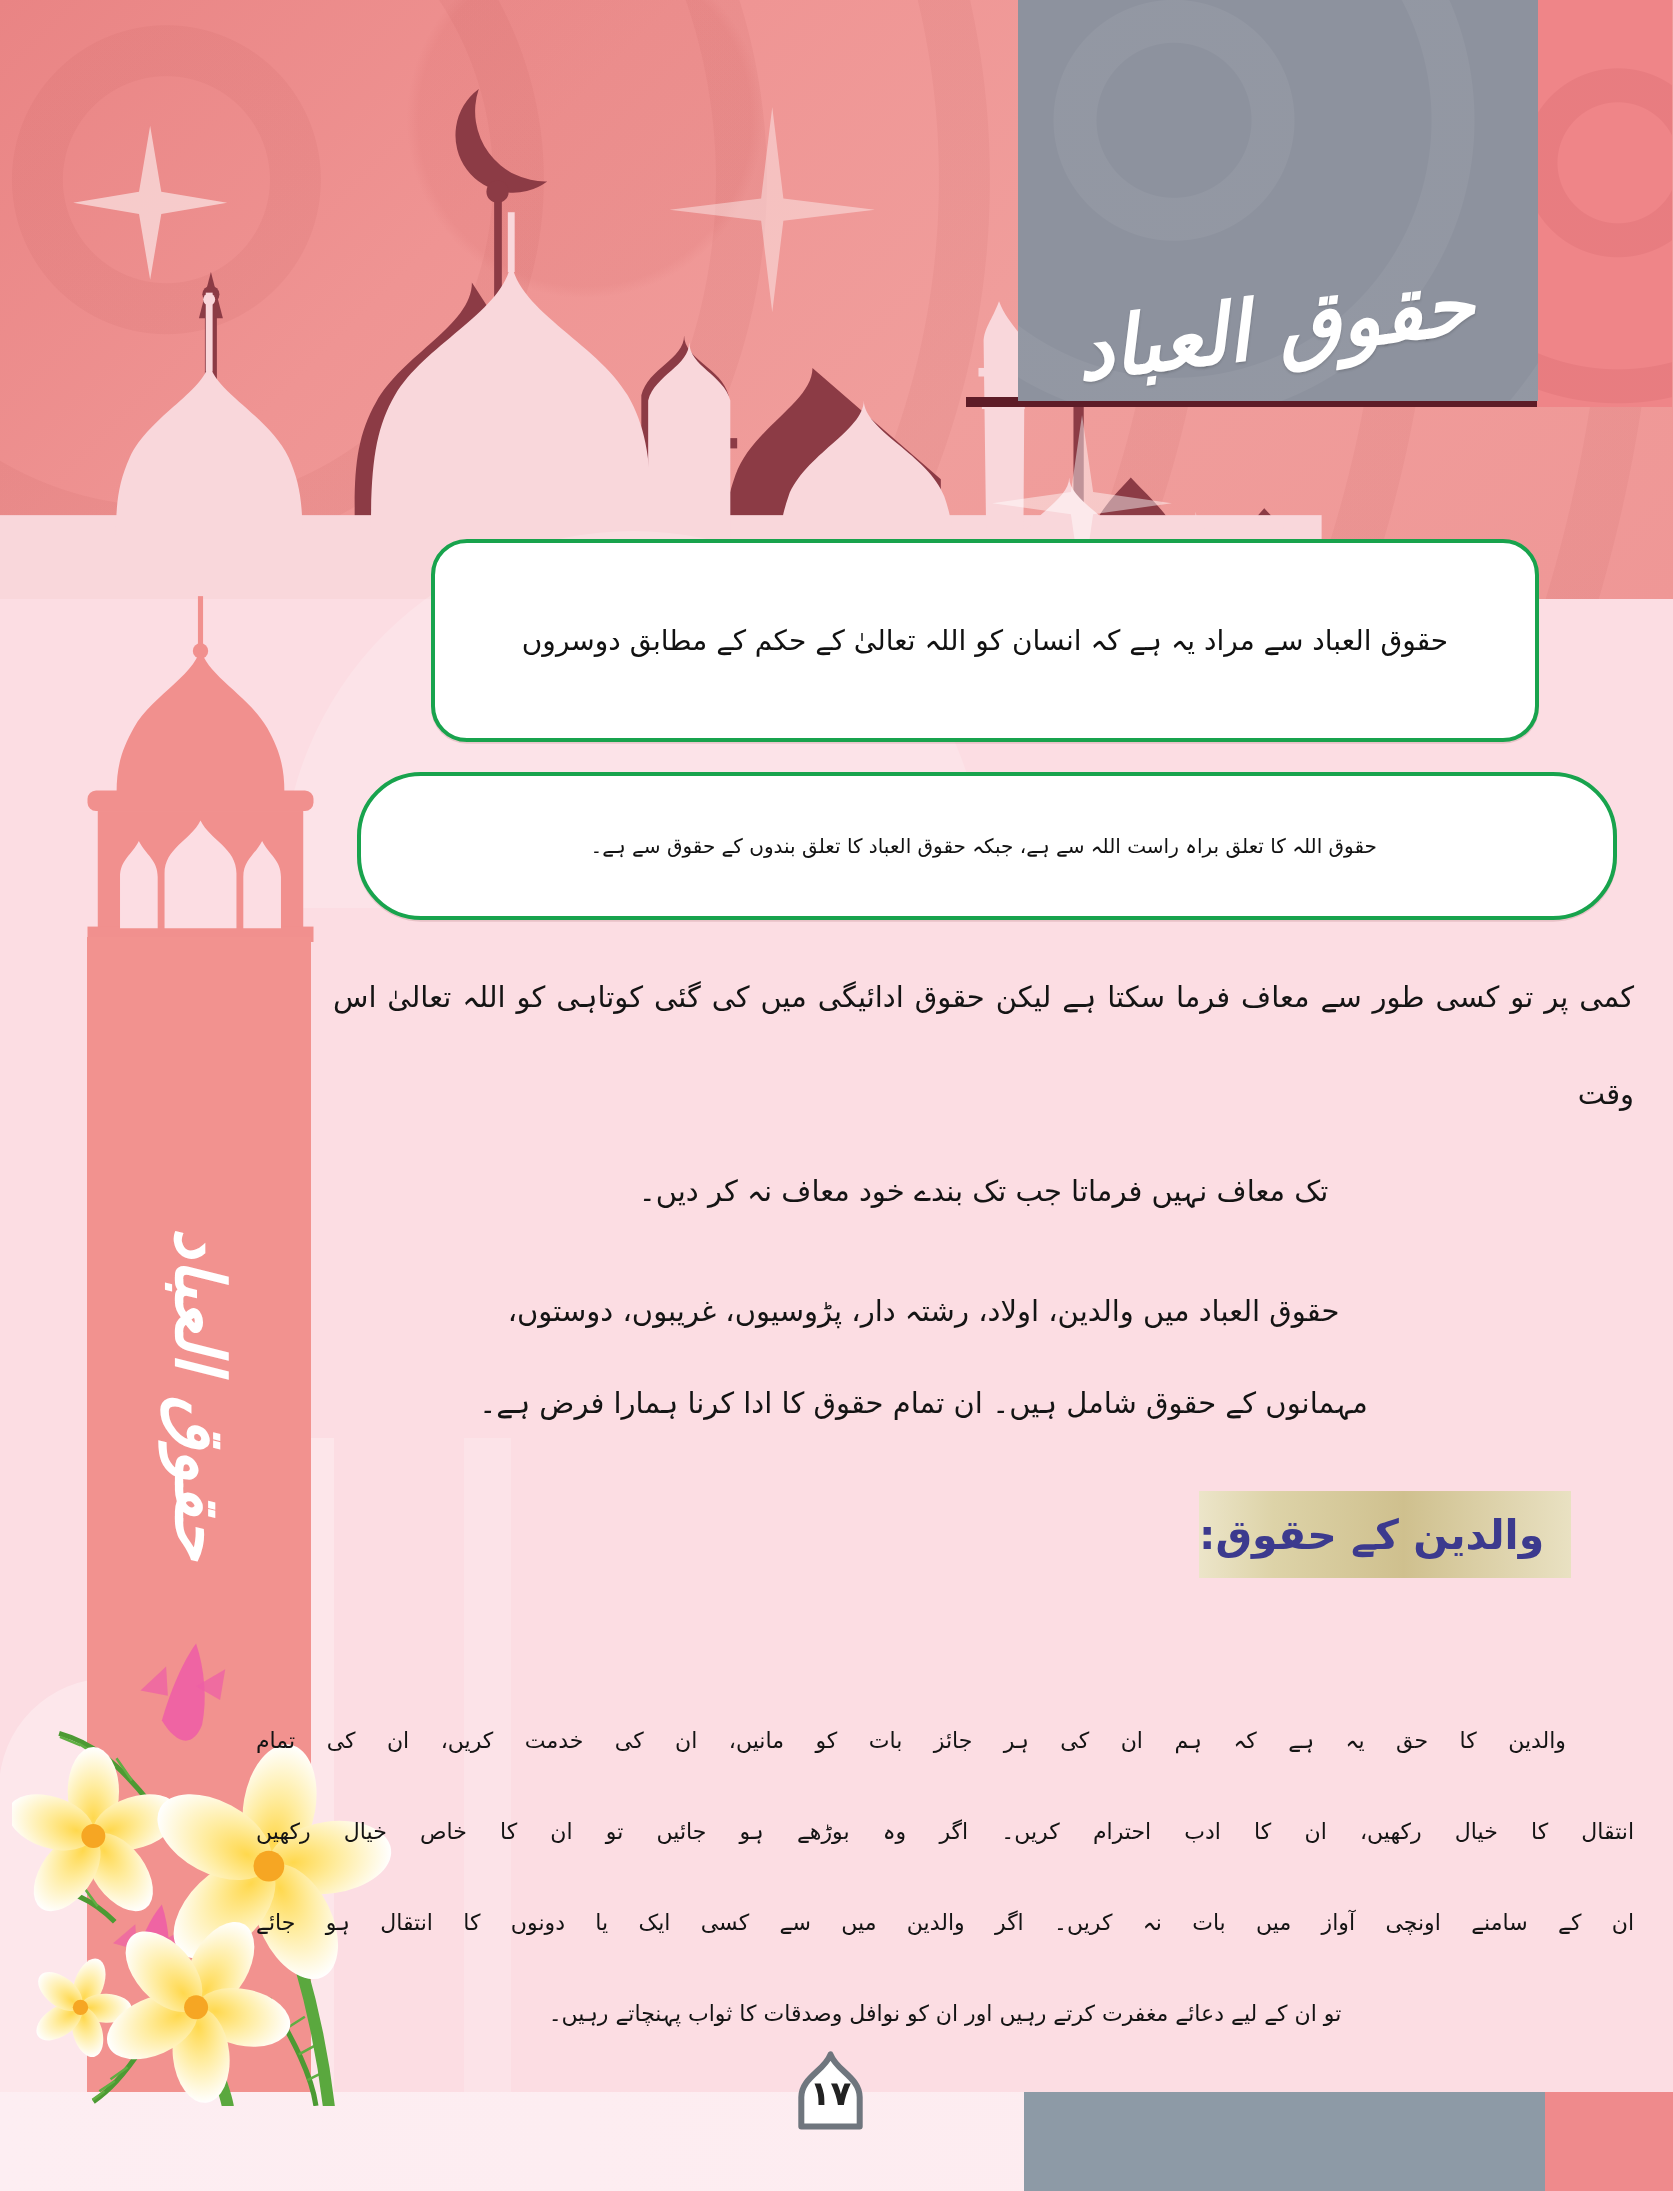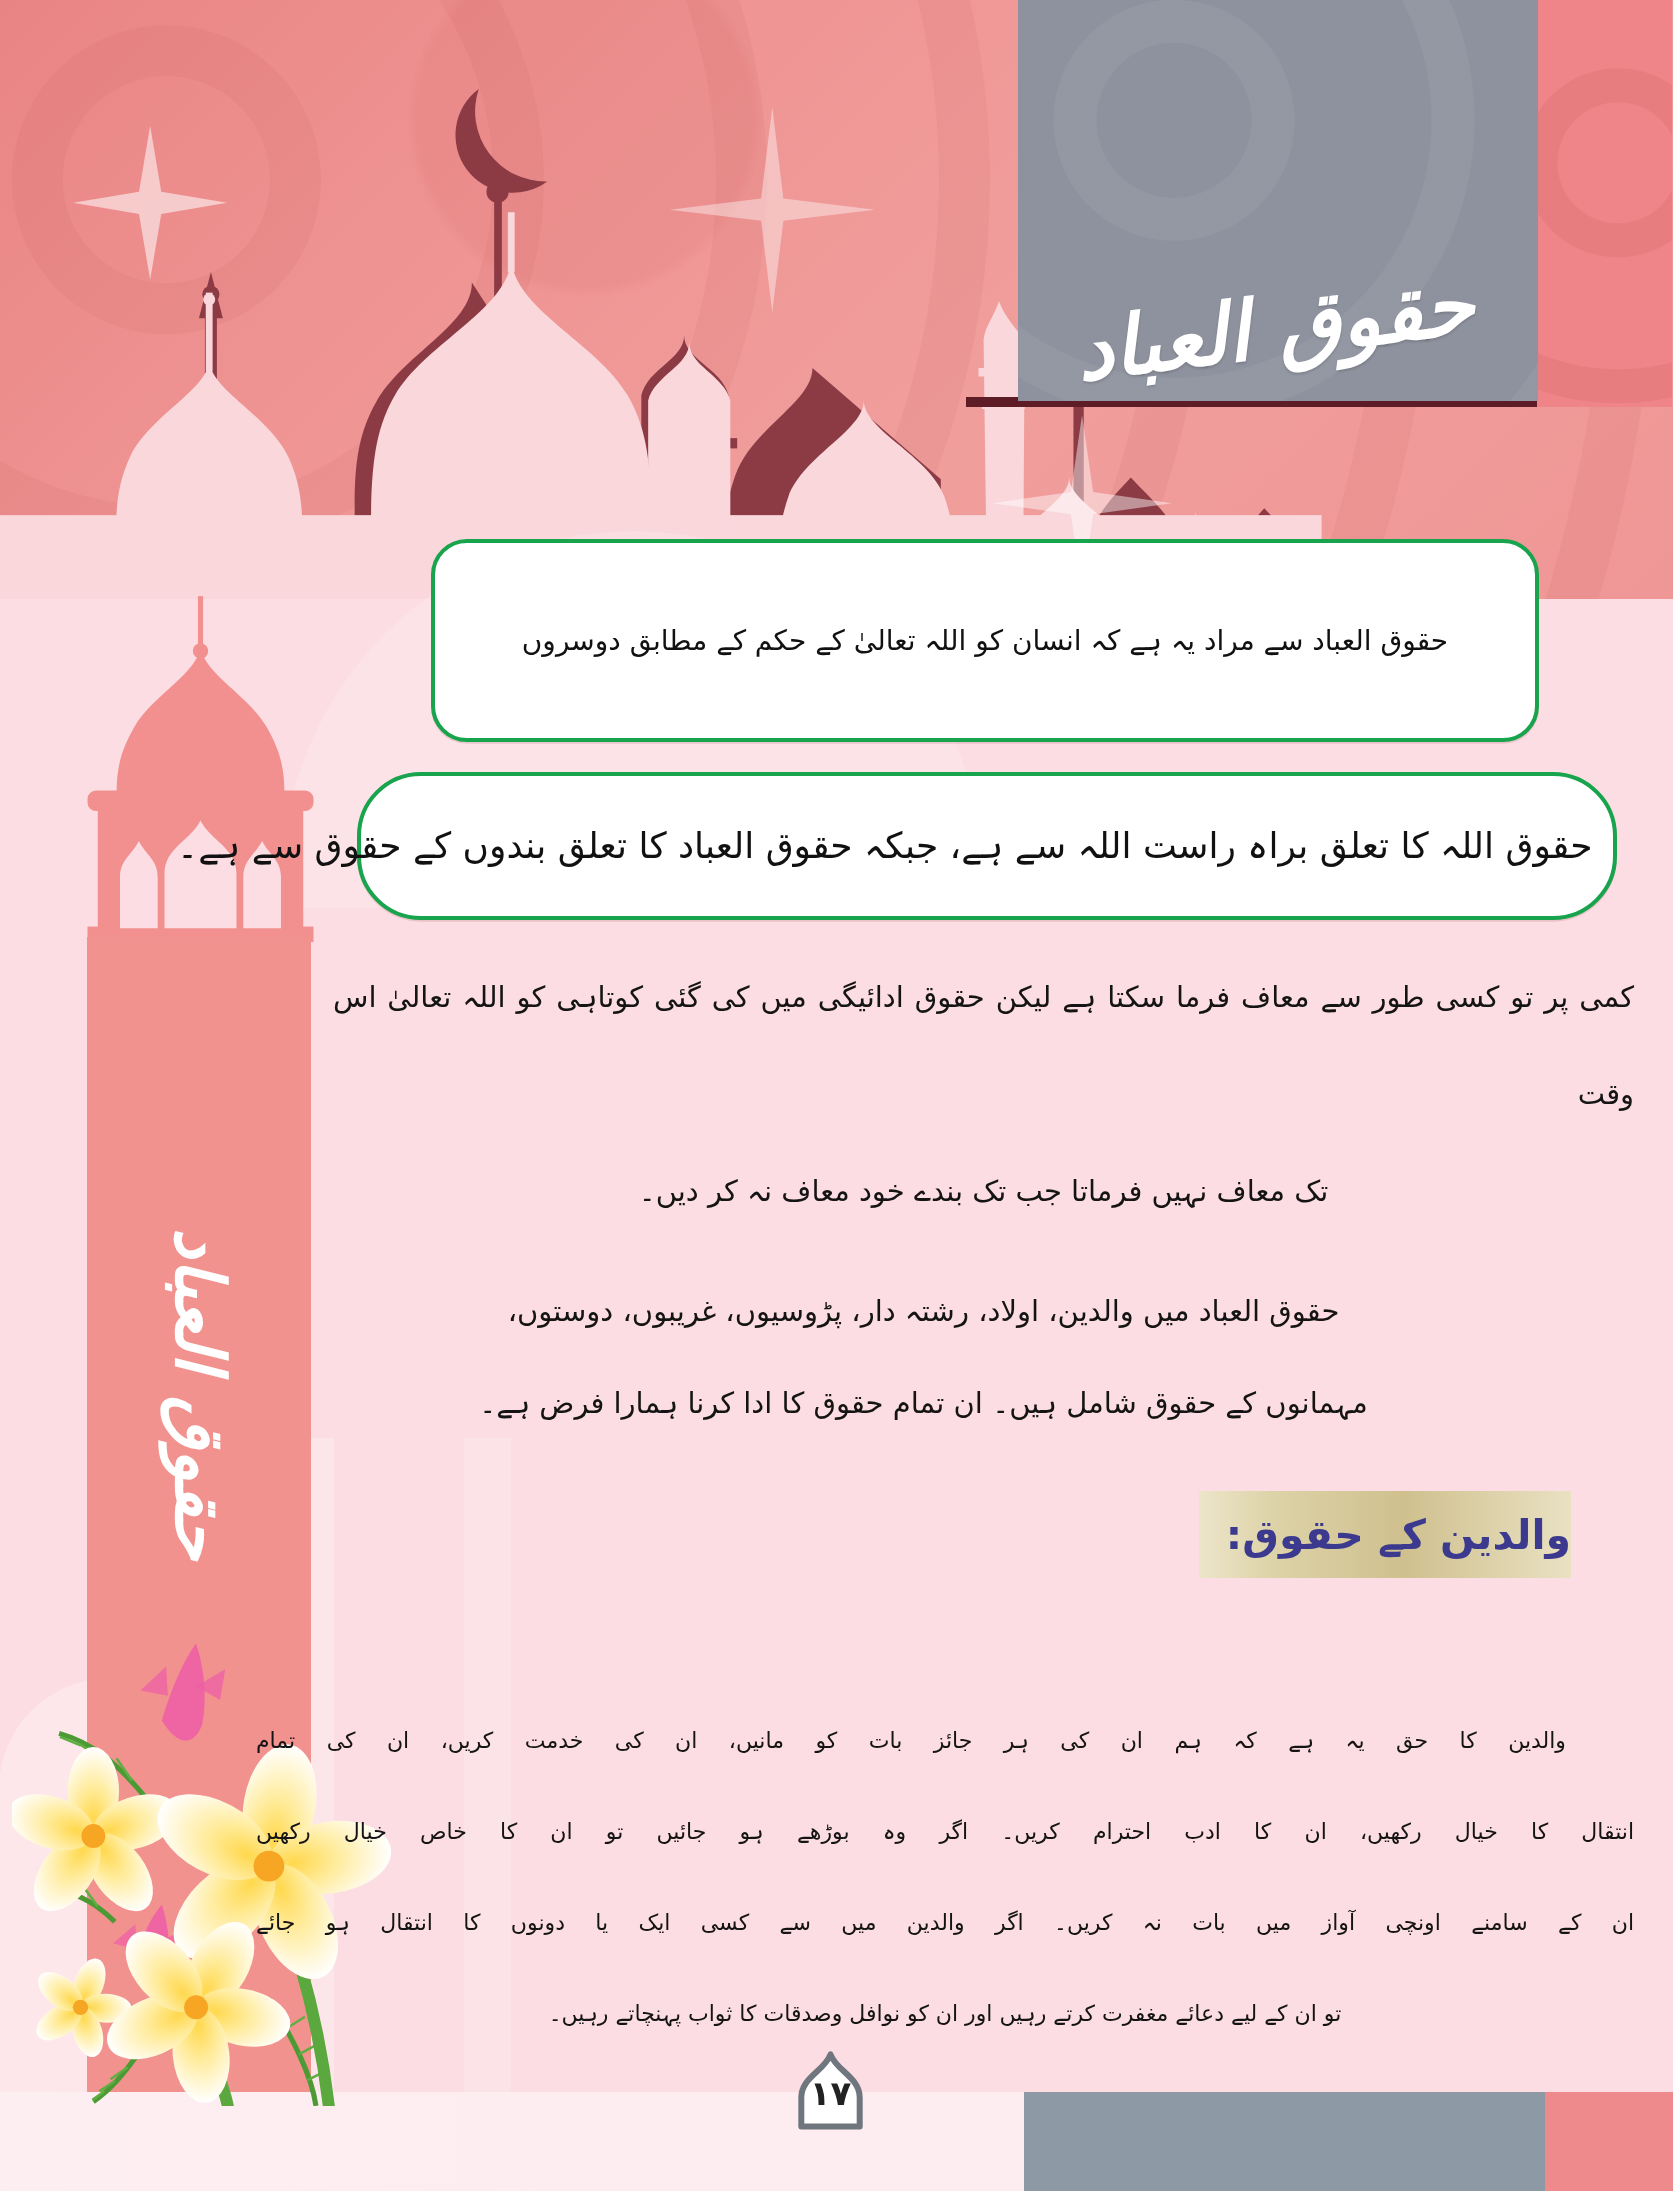--- a/index.html
+++ b/index.html
@@ -60,35 +60,35 @@
   
   .green-box{
     position:absolute;background:#ffffff;border:4.3px solid #18a34d;z-index:4;
     display:flex;flex-direction:column;justify-content:center;
     color:#111;box-shadow:0 1.7px 0 rgba(120,40,40,0.15);
   }
   .green-box .bline{direction:rtl;text-align:center;padding:0 20.5px;white-space:nowrap;}
   .gb1{left:432px;top:539px;width:1100px;height:195px;border-radius:36px;}
   .gb1 .bline{font-size:28px;line-height:86px;}
   .gb2{left:358px;top:772px;width:1252px;height:140px;border-radius:64px;}
-  .gb2 .bline{font-size:36px;line-height:50px;padding-left:14px;}
+  .gb2 .bline{font-size:20px;line-height:50px;padding-left:14px;}
   
   .para{position:absolute;direction:rtl;color:#141414;z-index:4;}
   .para .line{display:block;}
   .l-full{text-align:justify;text-align-last:justify;}
   .l-center{text-align:center;}
   .para1{left:334px;top:949px;width:1301px;font-size:29px;line-height:97px;}
   .para2{left:368px;top:1265px;width:1113px;font-size:29px;line-height:92px;}
   .para3{left:257px;top:1695px;width:1378px;font-size:22px;line-height:91px;}
   .indent-first{text-indent:68px;}
   
   .heading-box{
     position:absolute;left:1200px;top:1491px;width:372px;height:87px;z-index:4;
     background:linear-gradient(to left,#e9e1c2 0%,#cfc08e 45%,#ddd3a8 80%,#ece5c9 100%);
-    display:flex;align-items:center;justify-content:flex-start;
+    display:flex;align-items:center;justify-content:flex-end;
   }
   .heading-box .htext{
     color:#3c3a8e;font-size:41px;font-weight:bold;direction:rtl;white-space:nowrap;
   }
   
   .flowers{position:absolute;left:13px;top:1639px;z-index:3;}
   
   .footer{
     position:absolute;left:0;top:2092px;width:1674px;height:99px;z-index:2;
     background:linear-gradient(to left,#ef9aa0 0%,#f8d3da 16%,#fdecf0 32%,#fdeef2 100%);

